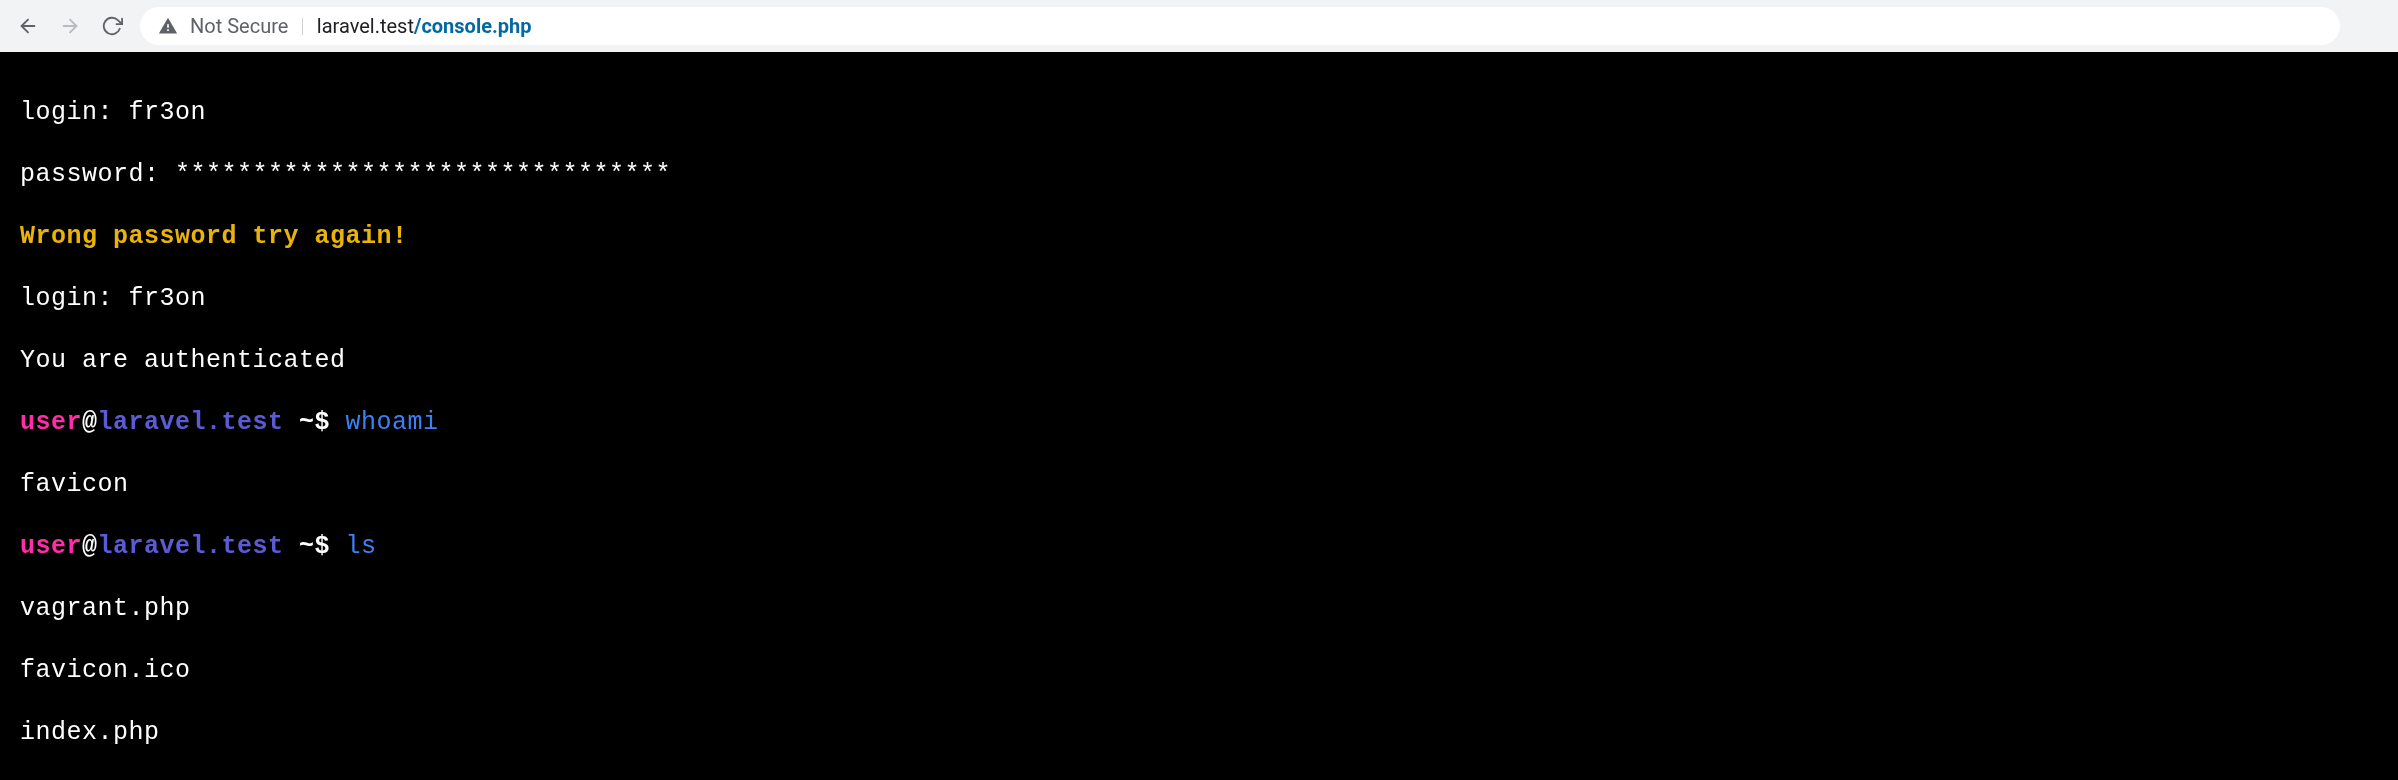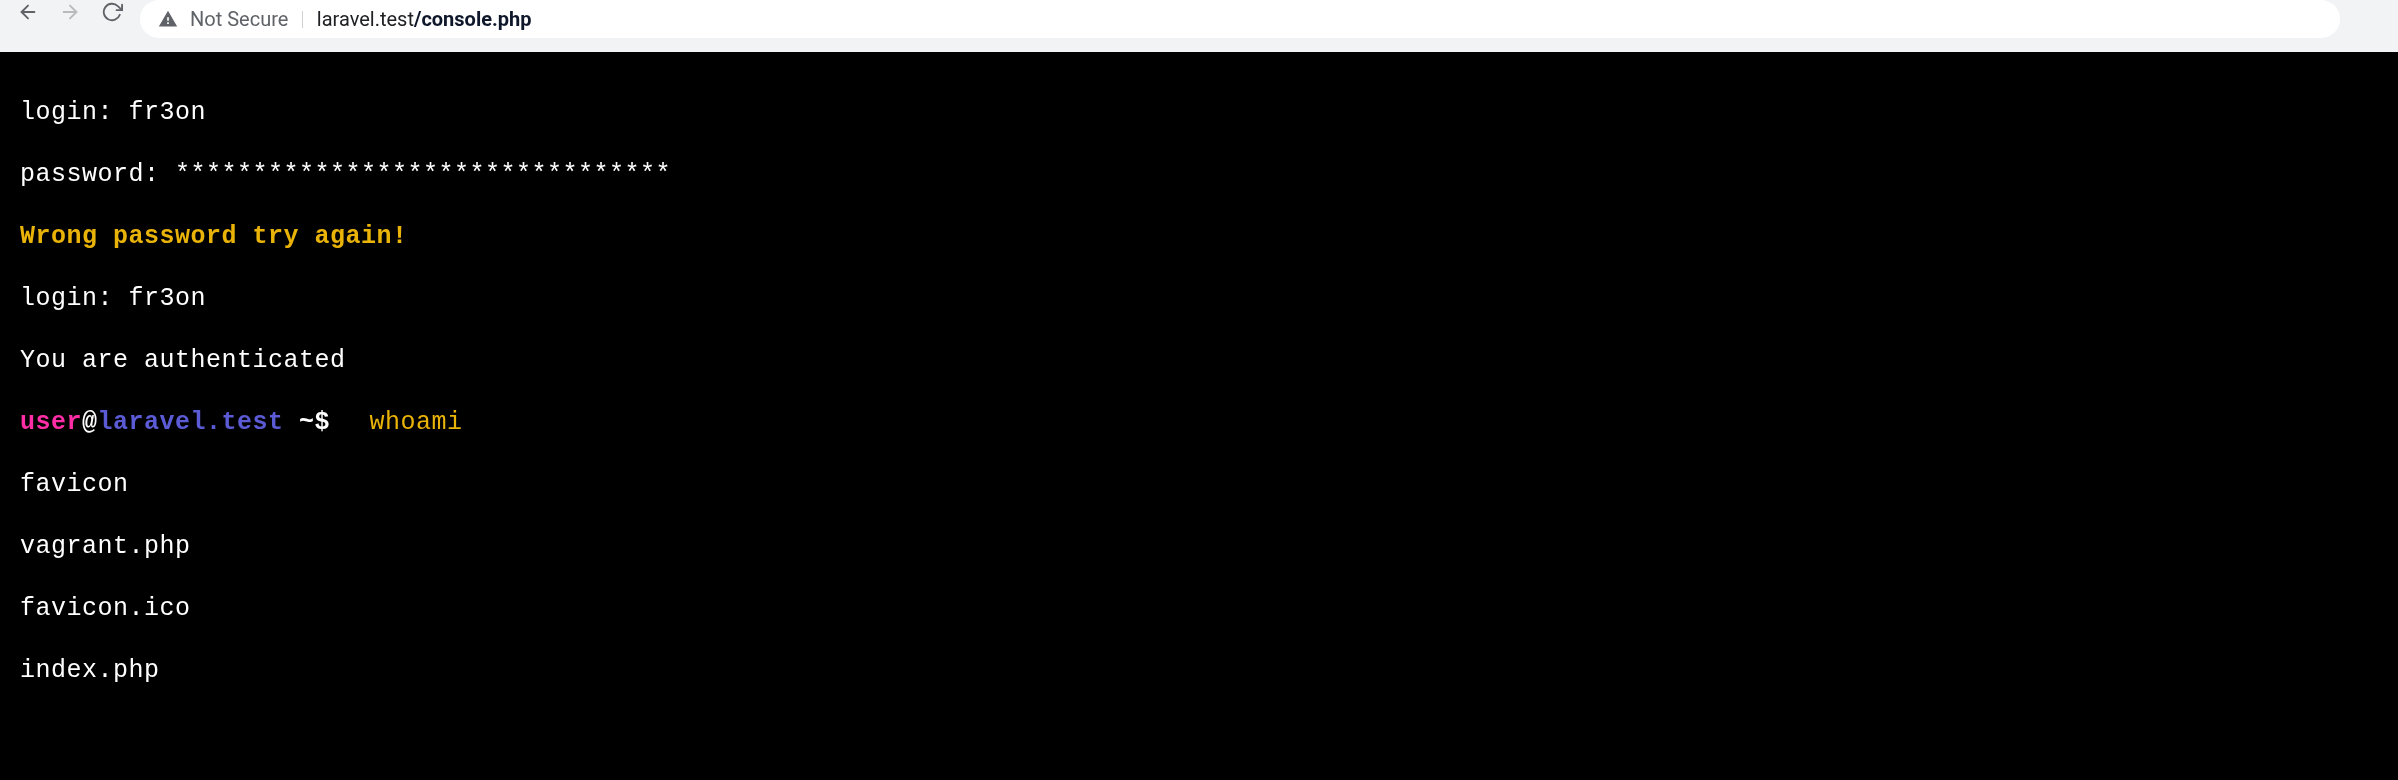--- a/index.html
+++ b/index.html
@@ -7,21 +7,21 @@
       font-family: -apple-system, BlinkMacSystemFont, "Segoe UI", Roboto, sans-serif;
       background: #000;
       width: 2398px;
       height: 780px;
       overflow: hidden;
     }
     .browser-bar {
       background: #f1f3f4;
       height: 52px;
       display: flex;
-      align-items: flex-start;
+      align-items: center;
       padding: 0 16px;
       gap: 16px;
     }
     .nav-buttons {
       display: flex;
       align-items: center;
       gap: 18px;
     }
     .nav-btn {
       width: 24px;
@@ -50,38 +50,38 @@
       display: flex;
       align-items: center;
     }
     .url-bar .divider {
       color: #cfd1d4;
       font-weight: 300;
     }
     .url-text {
       color: #202124;
     }
-    .url-text .path { color: #0f172a; }
+    .url-text .path { color: #0369a1; }
     .terminal {
       background: #000;
       padding: 14px 20px;
       font-family: "SFMono-Regular", Consolas, "Liberation Mono", Menlo, Courier, monospace;
       font-size: 25px;
       line-height: 1.24;
       color: #ffffff;
       white-space: pre;
       letter-spacing: 0.5px;
     }
     .tline { display: block; }
     .err { color: #eab308; font-weight: bold; }
     .user { color: #ff2ea6; font-weight: bold; margin-top: 28px; }
     .host { color: #5b5bd6; font-weight: bold; }
     .at { color: #ffffff; font-weight: bold; }
     .path { color: #ffffff; font-weight: bold; }
-    .cmd { color: #eab308; margin-left: 24px; }
+    .cmd { color: #3b82f6; }
   </style>
 </head>
 <body>
 
 <div class="browser-bar">
   <div class="nav-buttons">
     <div class="nav-btn">
       <svg width="22" height="22" viewBox="0 0 24 24" fill="none" stroke="currentColor" stroke-width="2" stroke-linecap="round" stroke-linejoin="round">
           <line x1="19" y1="12" x2="5" y2="12"></line>
           <polyline points="12 19 5 12 12 5"></polyline>
@@ -113,19 +113,20 @@
 </div>
 
 <div class="terminal">
 <span class="tline"><span>login: </span><span>fr3on</span></span>
 <span class="tline"><span>password: </span><span>********************************</span></span>
 <span class="tline err">Wrong password try again!</span>
 <span class="tline"><span>login: </span><span>fr3on</span></span>
 <span class="tline">You are authenticated</span>
 <span class="tline"><span class="user">user</span><span class="at">@</span><span class="host">laravel.test</span><span class="path"> ~$ </span><span class="cmd">whoami</span></span>
 <span class="tline">favicon</span>
+<span class="tline"><span class="user">user</span><span class="at">@</span><span class="host">laravel.test</span><span class="path"> ~$ </span><span class="cmd">ls</span></span>
 <span class="tline">vagrant.php</span>
 <span class="tline">favicon.ico</span>
 <span class="tline">index.php</span>
 
 
 
 </div>
 
 </body></html>

